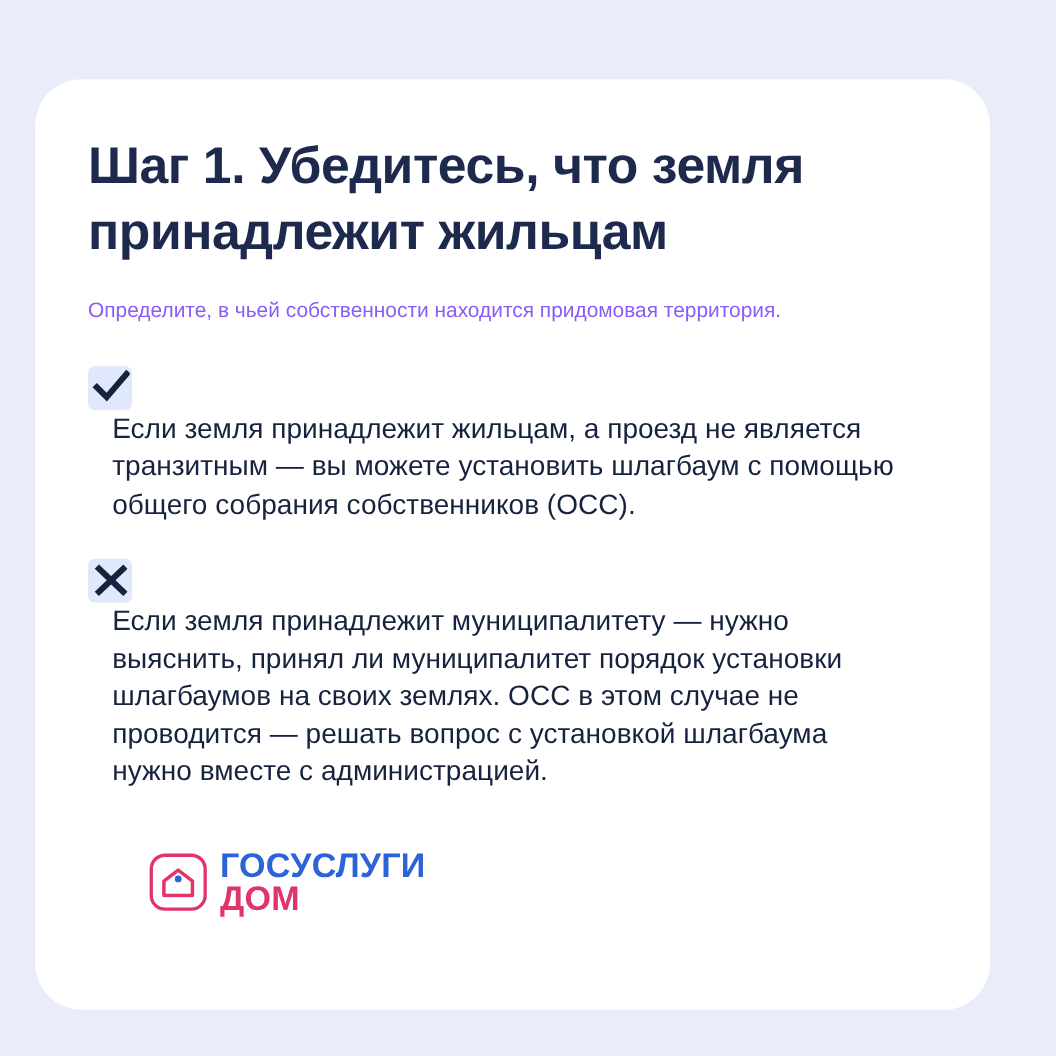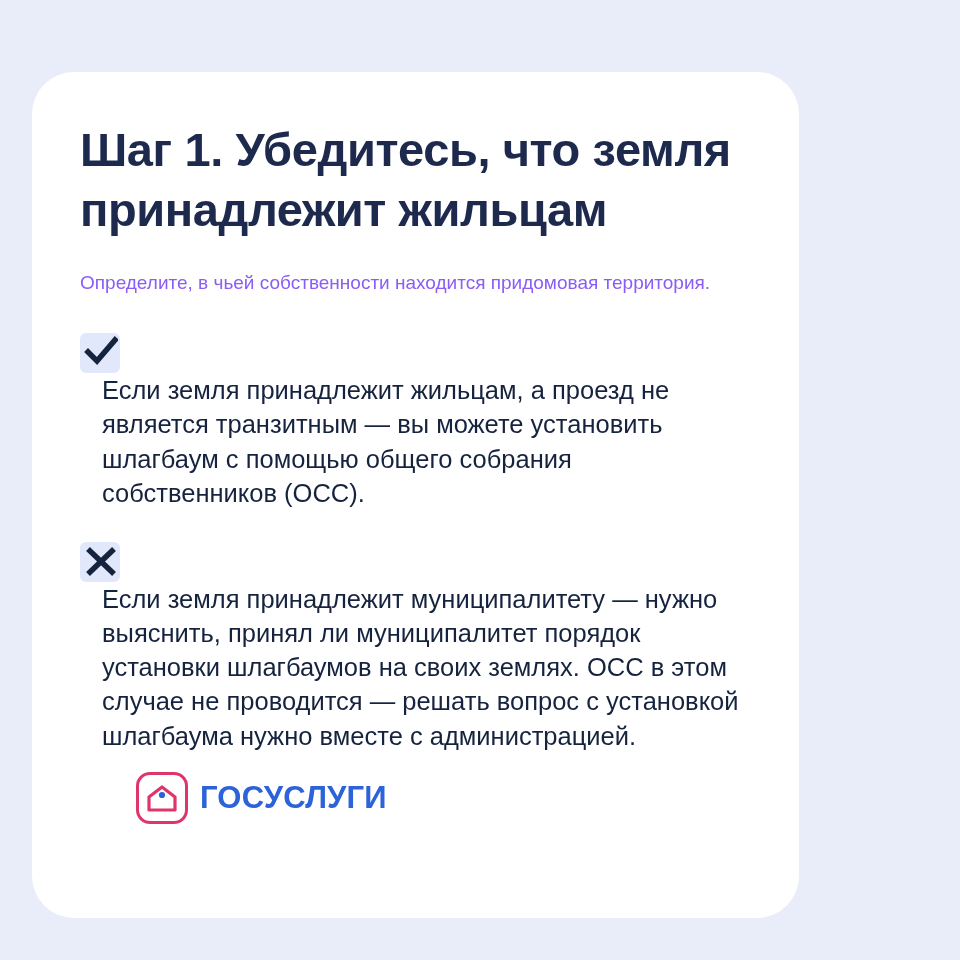--- a/index.html
+++ b/index.html
@@ -16,21 +16,21 @@
   .page {
     position: relative;
     width: 960px;
     height: 960px;
     background: #e9edf9;
   }
   .card {
     position: absolute;
     left: 32px;
     top: 72px;
-    width: 767px;
+    width: 868px;
     height: 846px;
     background: #ffffff;
     border-radius: 42px;
     box-sizing: border-box;
     padding: 48px 56px 0 48px;
   }
   .title {
     margin: 0;
     font-size: 47px;
     line-height: 1.28;
@@ -146,17 +146,18 @@
 
     <div class="logo">
       <span class="logo-badge">
         <svg width="30" height="28" viewBox="0 0 30 28" aria-hidden="true">
           <path d="M15 3 L28 13 L28 26 L2 26 L2 13 Z" fill="none" stroke="#e0356b" stroke-width="3.2" stroke-linejoin="round"></path>
           <circle cx="15" cy="11" r="3.1" fill="#2d63d8"></circle>
         </svg>
       </span>
       <span class="logo-words">
         <div class="logo-line1">ГОСУСЛУГИ</div>
+        <div class="logo-line2">ДОМ</div>
       </span>
     </div>
 
   </div>
 </div>
 
 </body></html>

